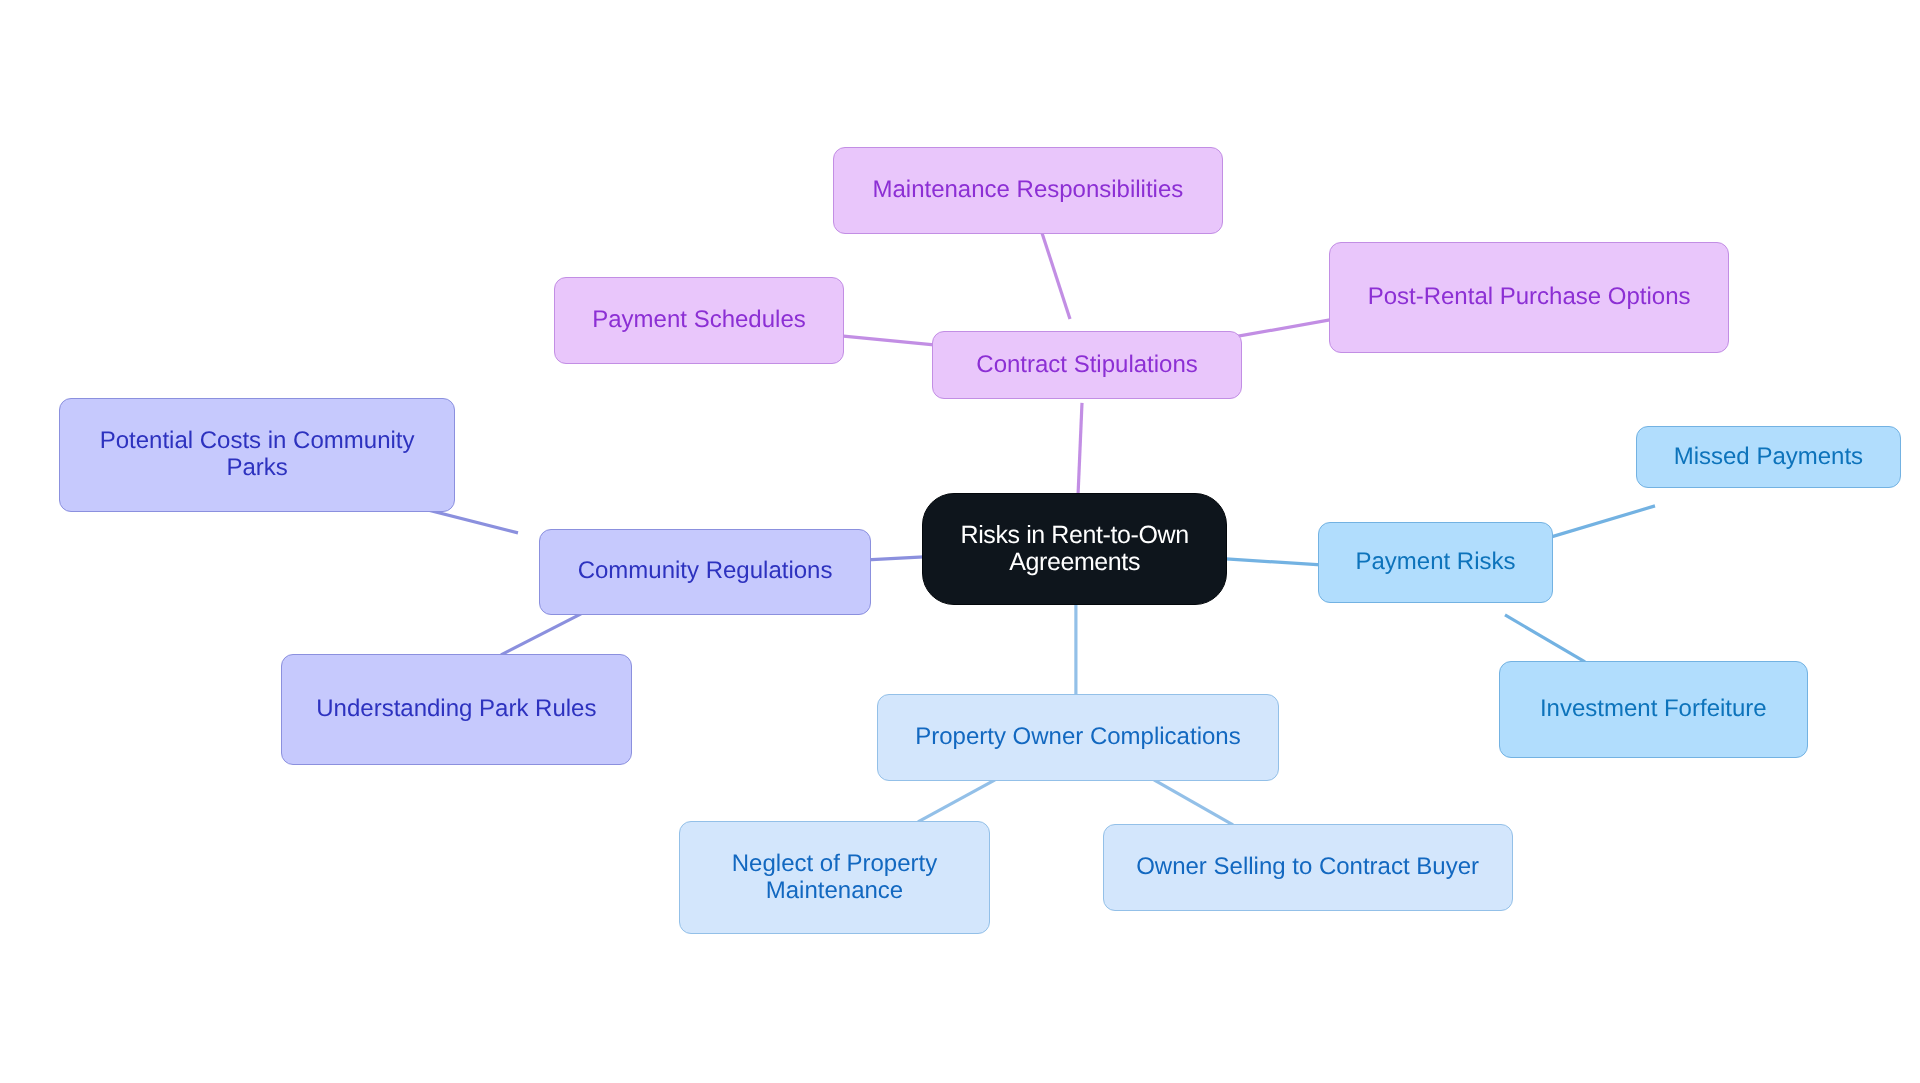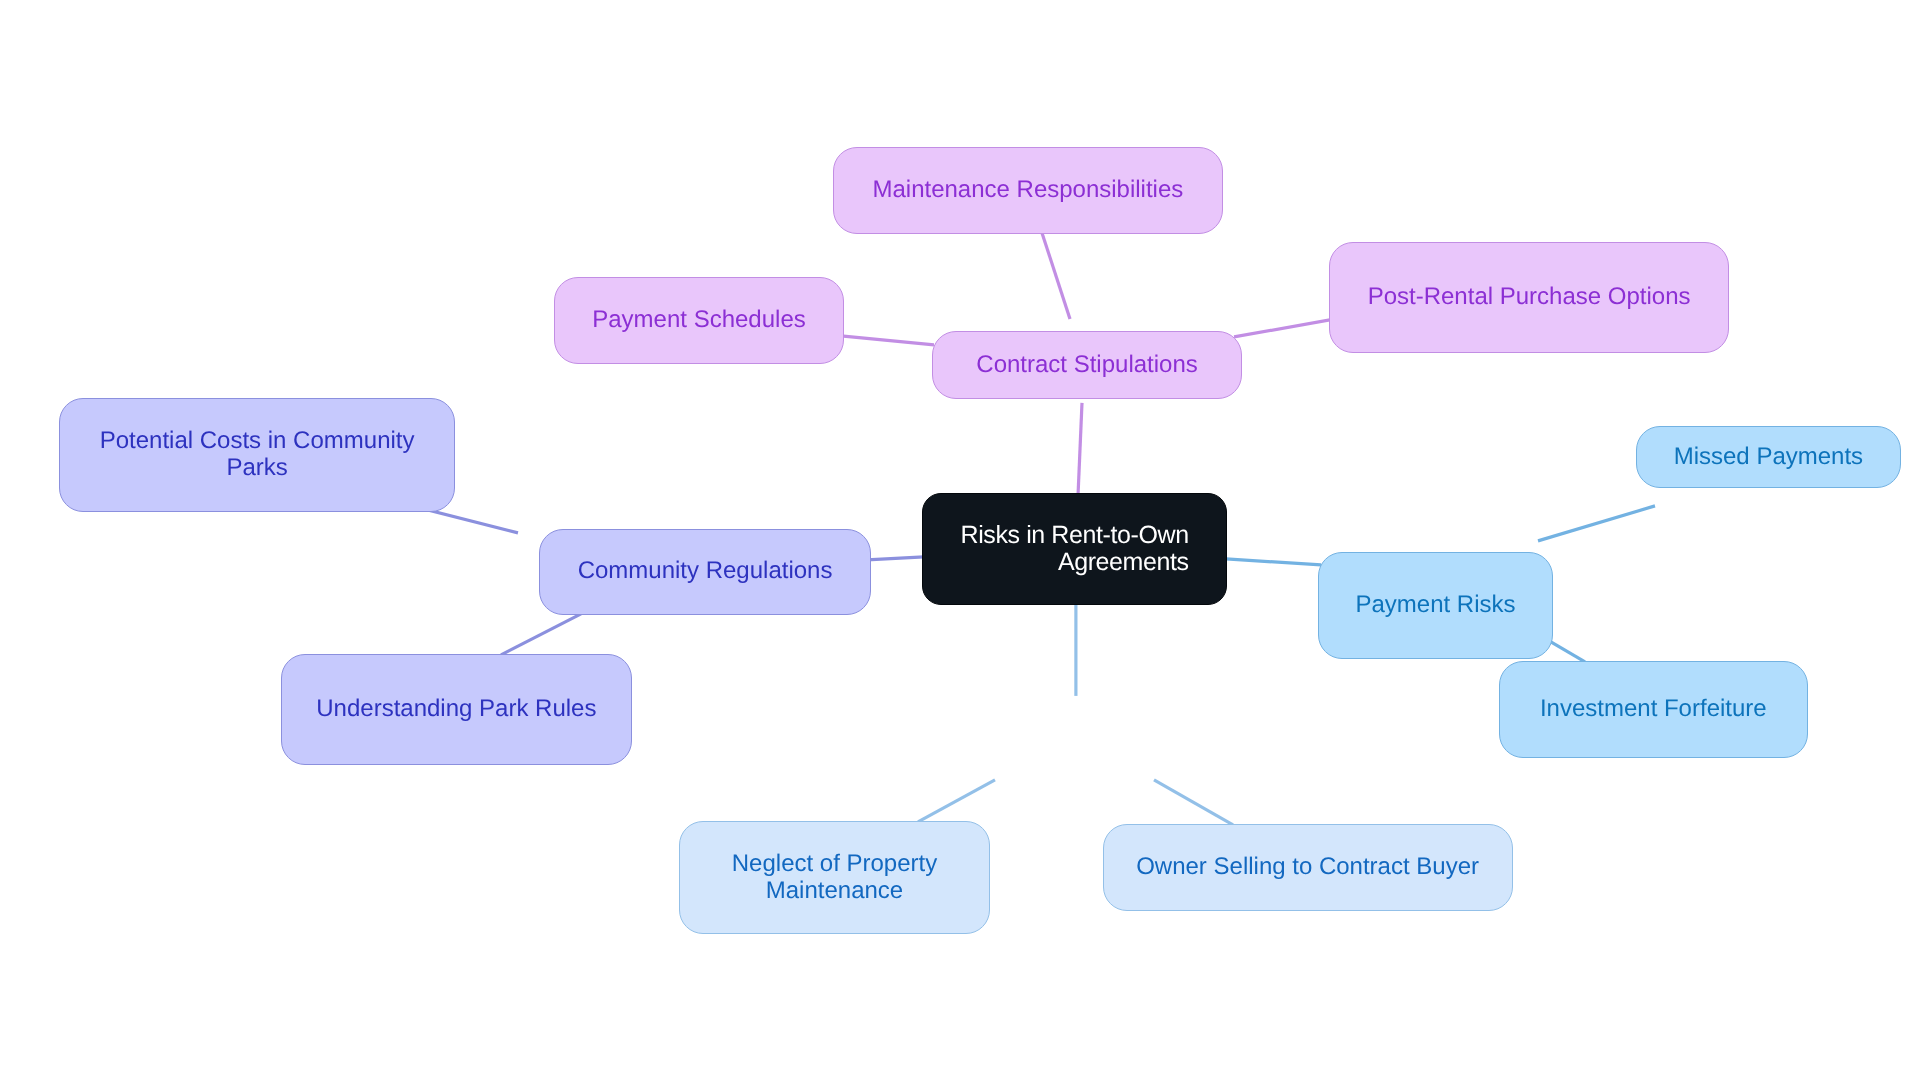--- a/index.html
+++ b/index.html
@@ -5,23 +5,23 @@
 <style>
   html,body{margin:0;padding:0;background:#ffffff;}
   body{width:1920px;height:1083px;overflow:hidden;
        font-family:"Liberation Sans",sans-serif;
        -webkit-font-smoothing:antialiased;
        text-rendering:geometricPrecision;}
   #stage{position:relative;width:1920px;height:1083px;background:#ffffff;}
   #edges{position:absolute;left:0;top:0;width:1920px;height:1083px;}
   .node{position:absolute;box-sizing:border-box;display:flex;align-items:center;
         justify-content:center;text-align:center;border-style:solid;border-width:1.8px;
-        border-radius:24px;font-size:24px;line-height:26.8px;white-space:pre-line;}
-  .node.root{border:1.4px solid #03070b;border-radius:19px;
-             background:#0e151c;color:#ffffff;text-align:right;}
+        border-radius:12px;font-size:24px;line-height:26.8px;white-space:pre-line;}
+  .node.root{border:1.4px solid #03070b;border-radius:32px;
+             background:#0e151c;color:#ffffff;}
   .node.purple{background:#e9c6fb;border-color:#c28ee4;color:#8c2fd4;}
   .node.periwinkle{background:#c6c9fd;border-color:#8b90de;color:#2d32bf;margin-left:40px;}
   .node.blue{background:#b1ddfd;border-color:#73b2e2;color:#0d73bb;}
   .node.lightblue{background:#d3e6fc;border-color:#93c0e8;color:#1268c0;}
   .node > span{display:block;transform:translateY(-0.4px);}
   .node.root > span{font-size:25px;letter-spacing:-0.4px;transform:translateY(0.3px);}
   .edge{stroke-width:3.2;stroke-linecap:butt;fill:none;}
 </style>
 </head>
 <body>
@@ -63,28 +63,31 @@
   <div class="node periwinkle" style="left:498.7px;top:528.6px;width:332.7px;height:86.5px">
     <span class="node-label">Community Regulations</span>
   </div>
   <div class="node periwinkle" style="left:19.3px;top:398.4px;width:395.6px;height:113.8px">
     <span class="node-label">Potential Costs in Community
 Parks</span>
   </div>
   <div class="node periwinkle" style="left:241.0px;top:653.9px;width:350.7px;height:111px">
     <span class="node-label">Understanding Park Rules</span>
   </div>
-  <div class="node blue" style="left:1318.4px;top:552px;width:234.2px;height:107px">
+  <div class="node blue" style="left:1318.4px;top:522px;width:234.2px;height:81px">
     <span class="node-label">Payment Risks</span>
   </div>
   <div class="node blue" style="left:1636.1px;top:426.0px;width:264.6px;height:62px">
     <span class="node-label">Missed Payments</span>
   </div>
   <div class="node blue" style="left:1498.8px;top:661.4px;width:309.0px;height:97px">
     <span class="node-label">Investment Forfeiture</span>
+  </div>
+  <div class="node lightblue" style="left:876.9px;top:694.1px;width:402.1px;height:87.3px">
+    <span class="node-label">Property Owner Complications</span>
   </div>
   <div class="node lightblue" style="left:679px;top:821.4px;width:311px;height:112.3px">
     <span class="node-label">Neglect of Property
 Maintenance</span>
   </div>
   <div class="node lightblue" style="left:1102.5px;top:823.6px;width:410.2px;height:87.6px">
     <span class="node-label">Owner Selling to Contract Buyer</span>
   </div>
 
 </div>

